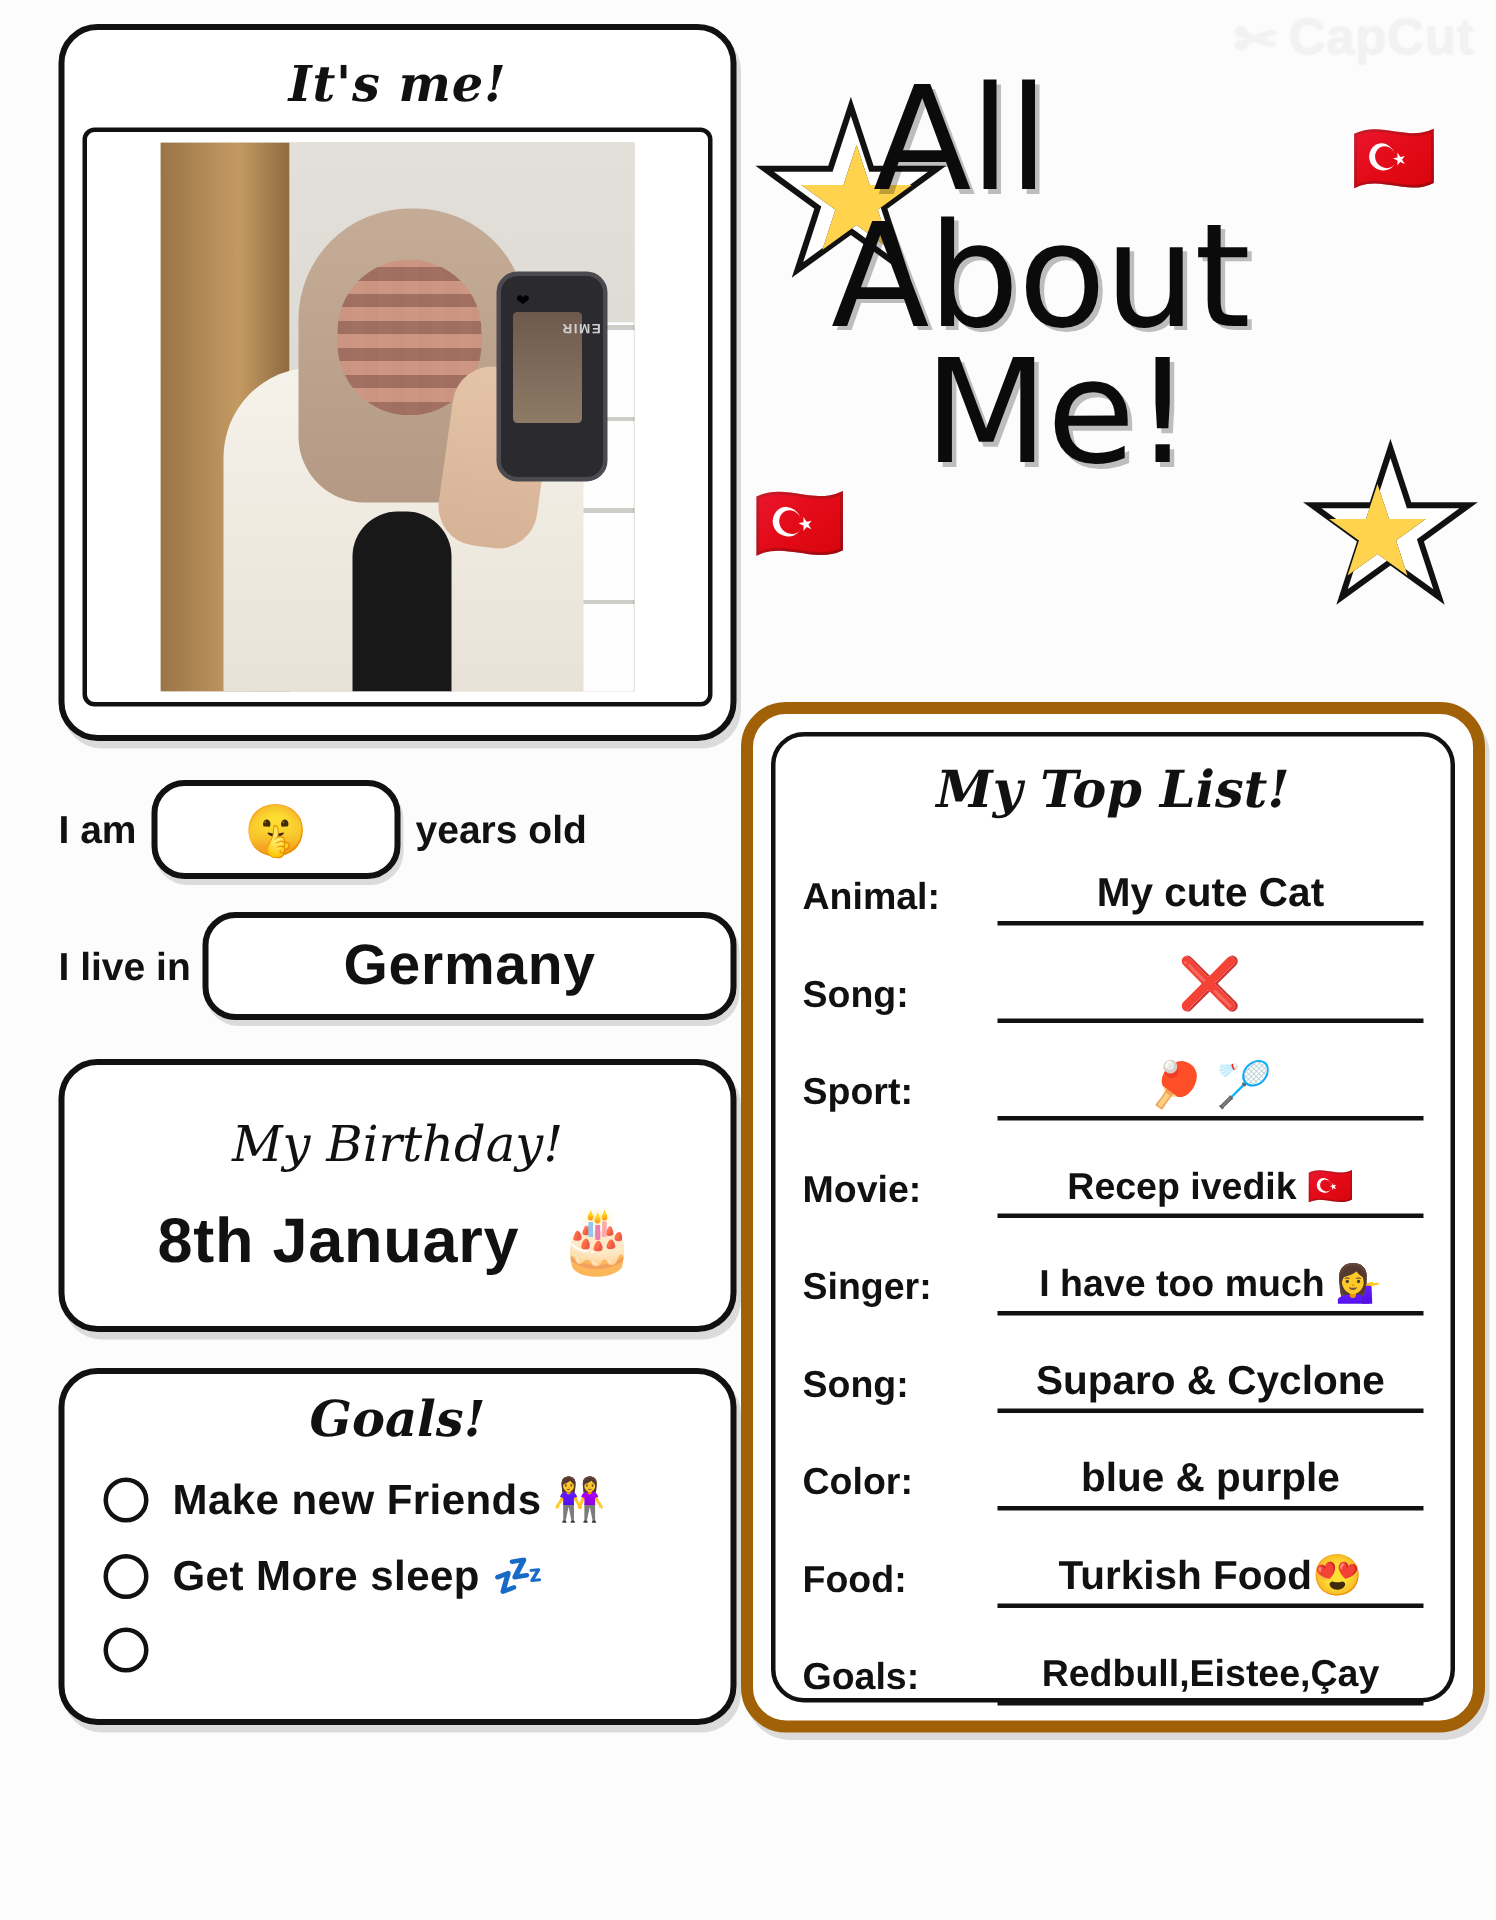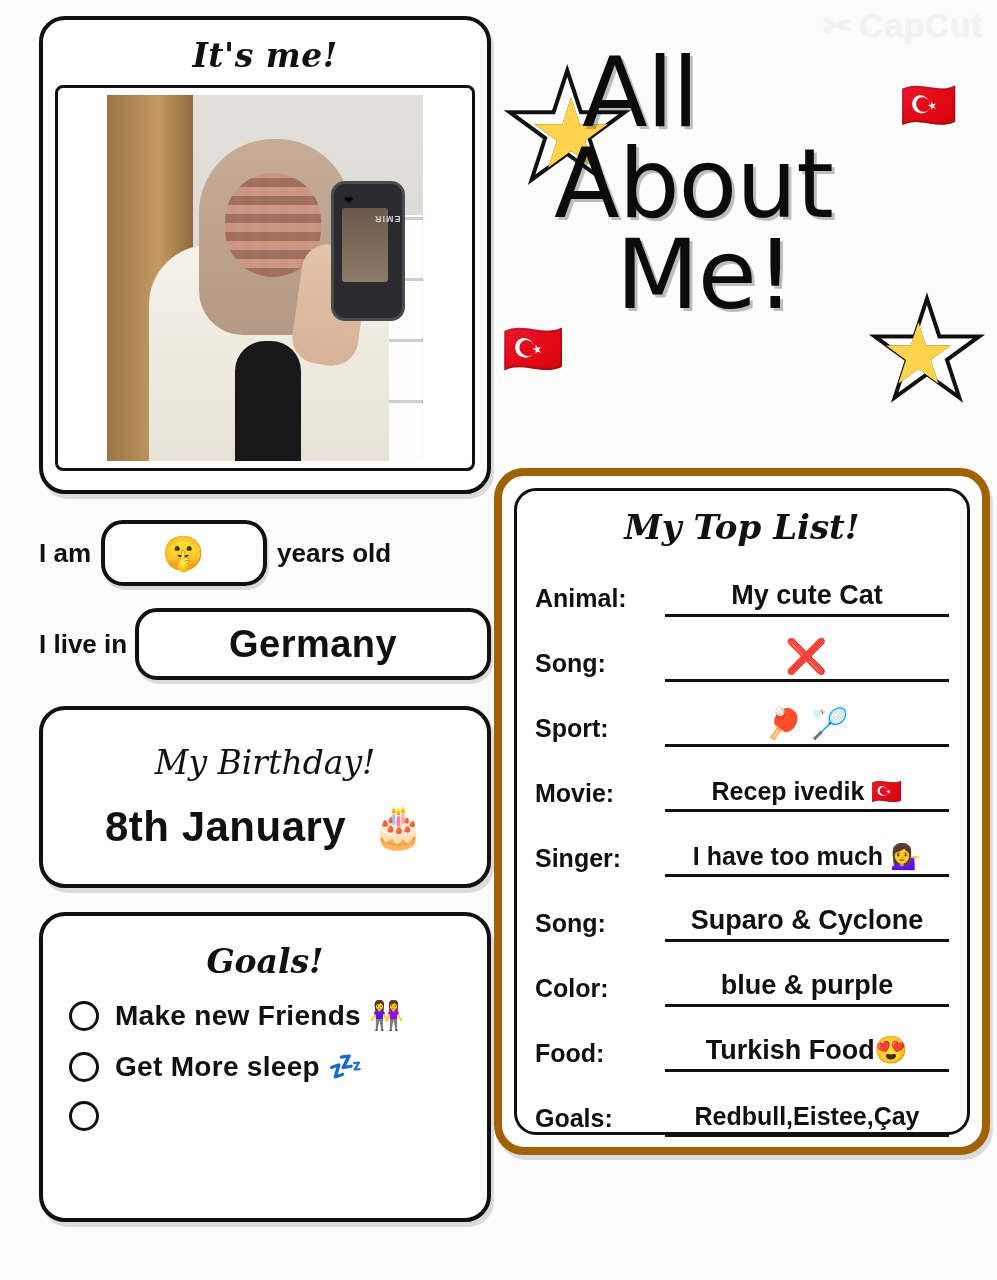--- a/index.html
+++ b/index.html
@@ -189,22 +189,22 @@
     font-size: 42px;
     font-weight: bold;
     color: #111;
     letter-spacing: 0.5px;
     display: flex; align-items: center; justify-content: center; gap: 26px;
   }
 
   
   .goals-card {
     margin-top: 24px;
-    height: 310px;
-    padding: 26px 16px 14px 16px;
+    height: 238px;
+    padding: 10px 16px 14px 16px;
   }
   .goals-title {
     text-align: center;
     font-family: "DejaVu Serif", serif;
     font-style: italic; font-weight: bold;
     font-size: 33px; color: #111;
     margin-bottom: 14px;
   }
   .goal-item {
     display: flex; align-items: center; gap: 16px;

